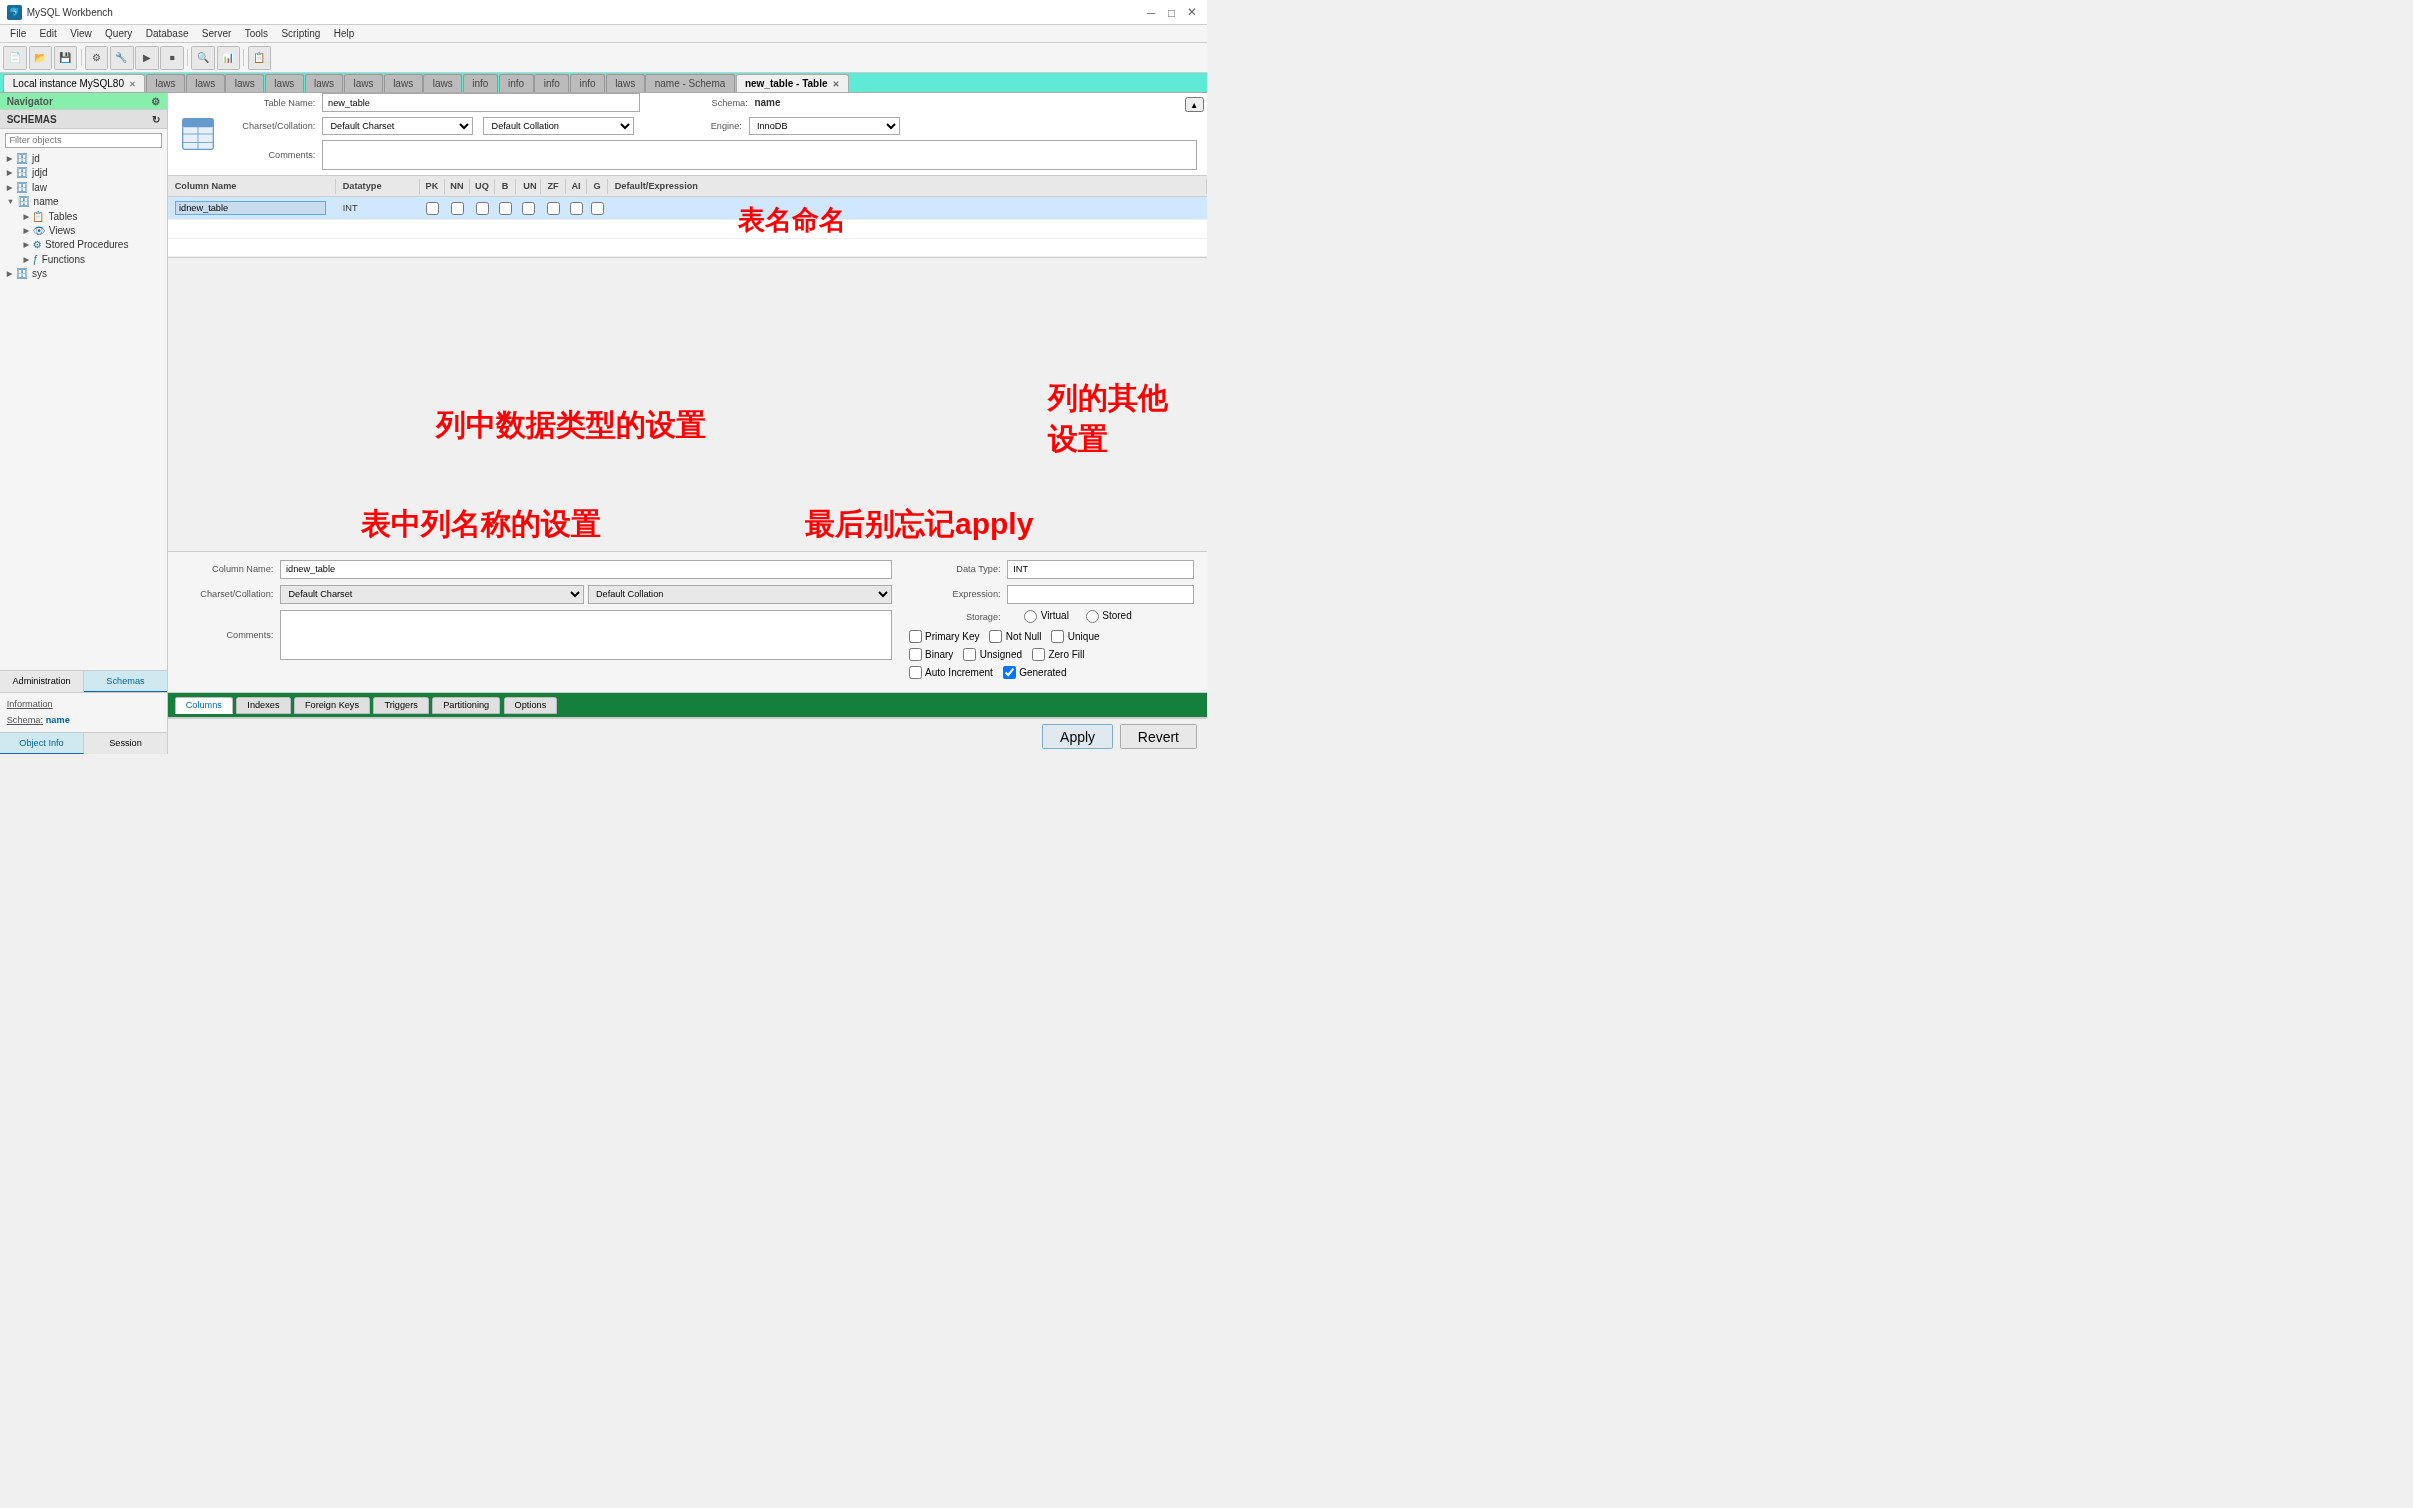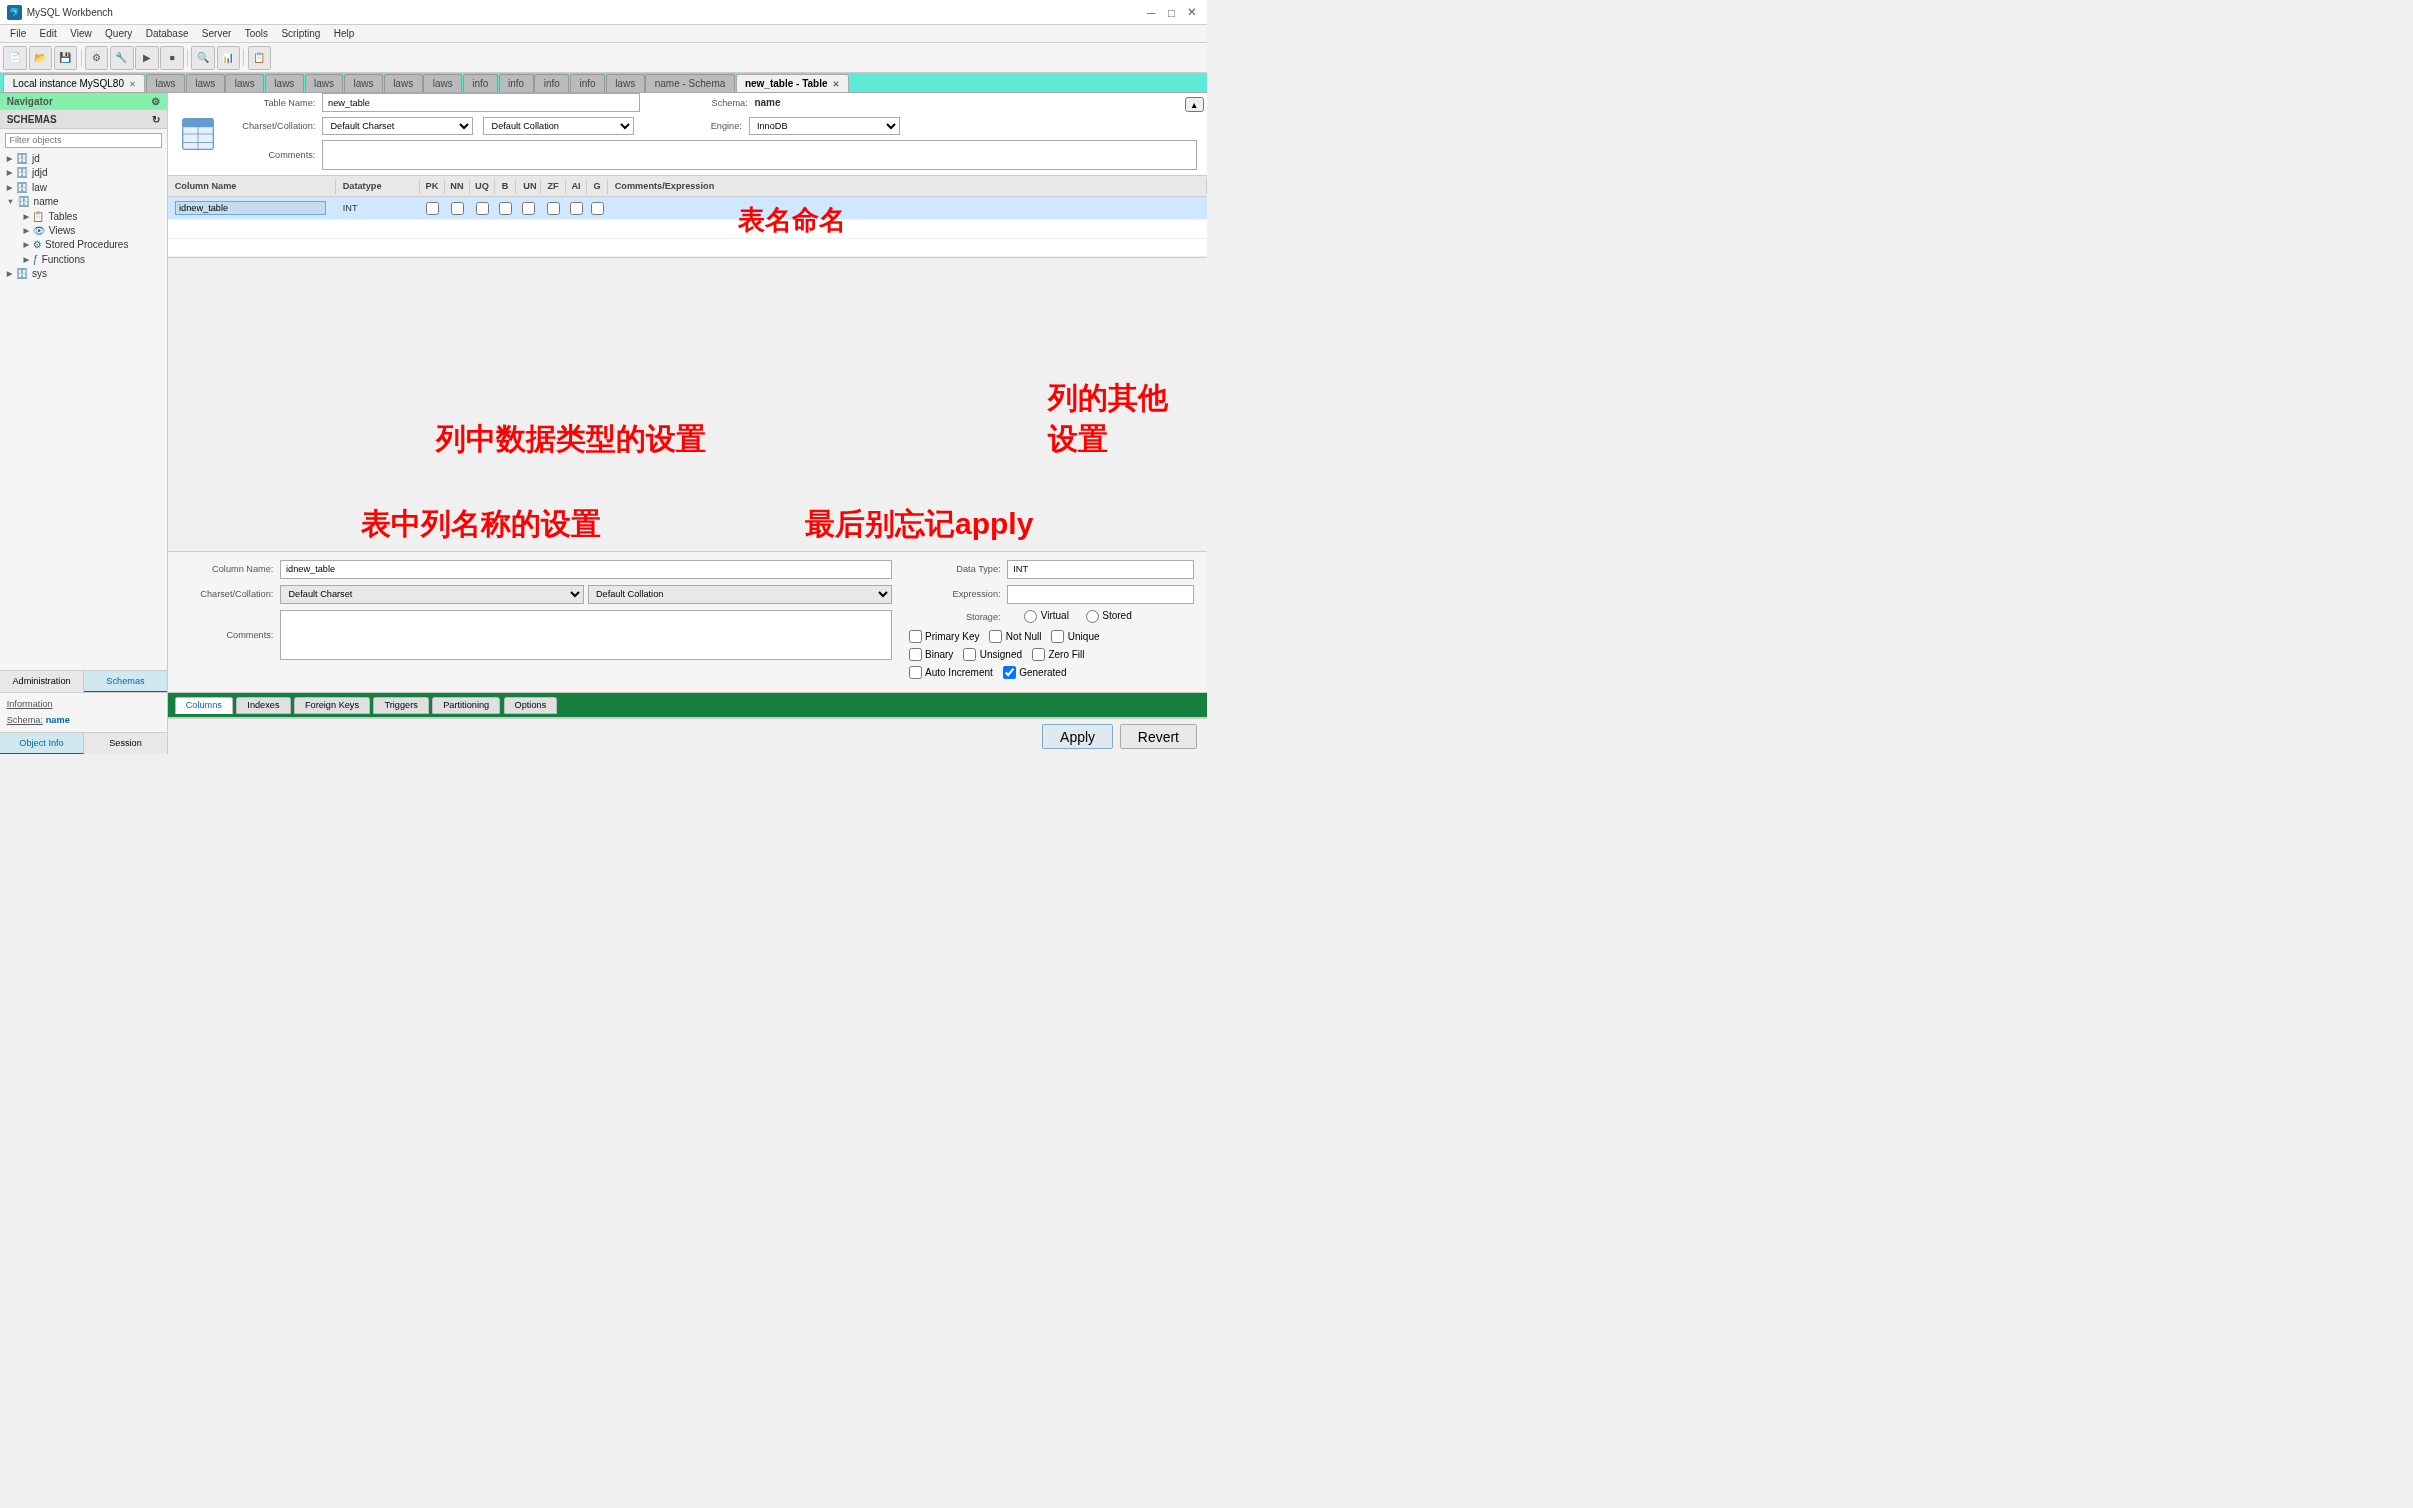--- a/index.html
+++ b/index.html
@@ -375,21 +375,21 @@
           <div class="grid-col col-name">Column Name</div>
           <div class="grid-col col-type">Datatype</div>
           <div class="grid-col col-pk">PK</div>
           <div class="grid-col col-nn">NN</div>
           <div class="grid-col col-uq">UQ</div>
           <div class="grid-col col-b">B</div>
           <div class="grid-col col-un">UN</div>
           <div class="grid-col col-zf">ZF</div>
           <div class="grid-col col-ai">AI</div>
           <div class="grid-col col-g">G</div>
-          <div class="grid-col col-def">Comments/Expression</div>
+          <div class="grid-col col-def">Default/Expression</div>
         </div>
 
         <div class="grid-area">
           <div class="grid-row selected-row">
             <div class="grid-cell col-name name-input-cell">
               <input type="text" value="idnew_table" style="width: 151px; border: 0.8px solid rgb(102, 170, 221); background: rgb(200, 220, 240); padding: 0.8px 3.4px; font-size: 9.2px;">
             </div>
             <div class="grid-cell col-type">INT</div>
             <div class="grid-cell check-cell">
                 <input type="checkbox" style="">
@@ -416,21 +416,21 @@
                 <input type="checkbox" style="">
               </div>
             <div class="grid-cell col-def"></div>
           </div>
 
           <div class="grid-row" style="height:18.4px;"></div>
           <div class="grid-row" style="height:18.4px;"></div>
         </div>
       </div>
 
-      <div style="position:absolute; top:326px; left:268px; color:red; font-size:30px; font-weight:bold; font-family:'Microsoft YaHei',sans-serif; pointer-events:none; z-index:10;">列中数据类型的设置</div>
+      <div style="position:absolute; top:312px; left:268px; color:red; font-size:30px; font-weight:bold; font-family:'Microsoft YaHei',sans-serif; pointer-events:none; z-index:10;">列中数据类型的设置</div>
       <div style="position:absolute; top:285px; left:880px; color:red; font-size:30px; font-weight:bold; font-family:'Microsoft YaHei',sans-serif; pointer-events:none; z-index:10; white-space:pre;">列的其他
 设置</div>
       <div style="position:absolute; top:411px; left:193px; color:red; font-size:30px; font-weight:bold; font-family:'Microsoft YaHei',sans-serif; pointer-events:none; z-index:10;">表中列名称的设置</div>
       <div style="position:absolute; top:411px; left:637px; color:red; font-size:30px; font-weight:bold; font-family:'Microsoft YaHei',sans-serif; pointer-events:none; z-index:10;">最后别忘记apply</div>
 
       <div style="flex:1; min-height:50px;"></div>
 
       <div class="col-details">
         <div class="details-row">
 

